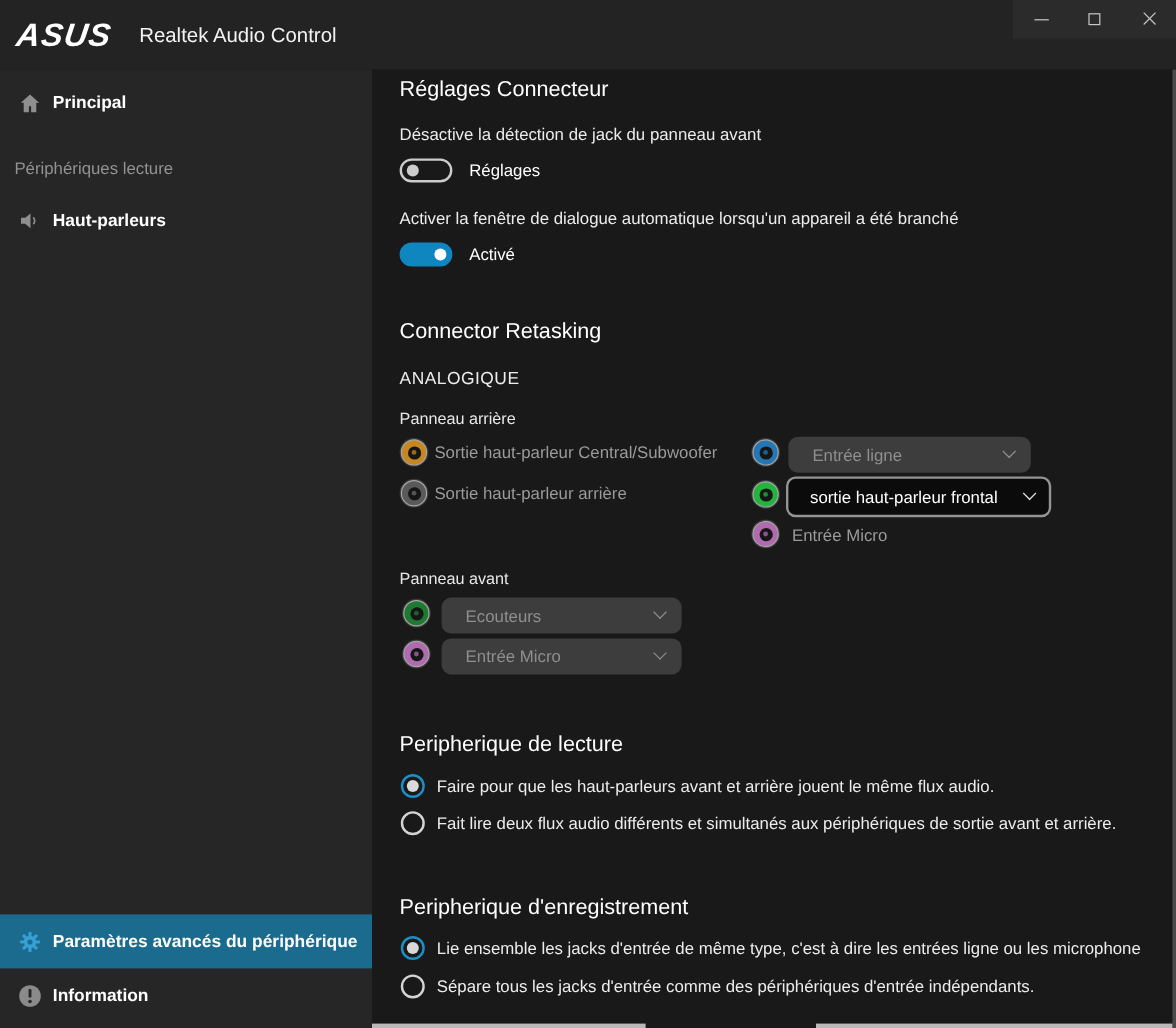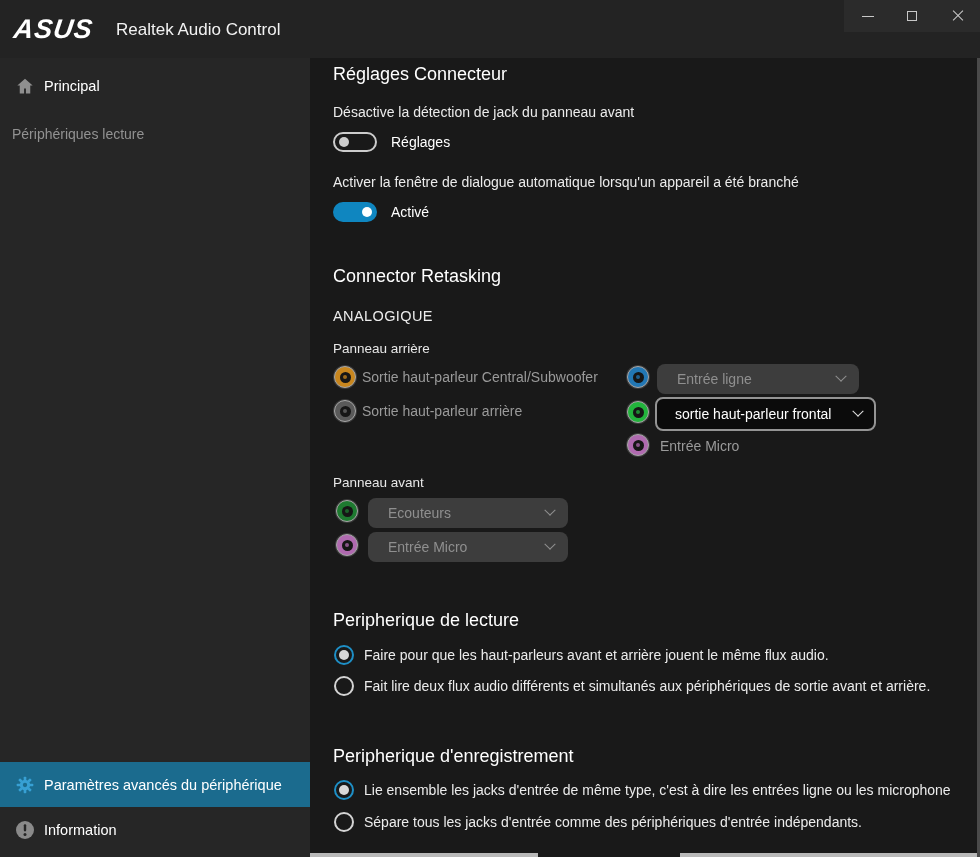--- a/index.html
+++ b/index.html
@@ -17,25 +17,25 @@
   .win-btn { position:absolute; top:0; width:44px; height:32px; display:flex; align-items:center; justify-content:center; }
   .win-btn.min { right:90px; } .win-btn.max { right:46px; } .win-btn.close { right:0; }
   .glyph-min { width:12px; height:0; border-top:1.5px solid #c8c8c8; }
   .glyph-max { width:10px; height:10px; border:1.5px solid #c8c8c8; }
   .glyph-close { position:relative; width:12px; height:12px; }
   .glyph-close::before, .glyph-close::after { content:""; position:absolute; left:-1px; top:5px; width:14px; height:0; border-top:1.5px solid #c8c8c8; }
   .glyph-close::before { transform:rotate(45deg); } .glyph-close::after { transform:rotate(-45deg); }
 
   
   .sidebar { position:absolute; left:0; top:58px; width:310px; height:799px; background:#262626; }
-  .side-item { position:absolute; left:0; width:310px; display:flex; align-items:center; cursor:default; }
+  .side-item { position:absolute; left:0; width:310px; display:flex; align-items:center; cursor:default;font-weight:bold; }
   .side-item .ic { position:absolute; left:14px; width:22px; display:flex; justify-content:center; }
   .side-item .lbl { position:absolute; left:44px; color:#fff; font-size:14.5px; white-space:nowrap; }
   .item-principal { top:8px; height:40px; }
-  .section-label { position:absolute; left:12px; top:68px; color:#929292; font-size:14px;text-align:center; }
+  .section-label { position:absolute; left:12px; top:74px; color:#929292; font-size:14px;text-align:center; }
   .item-speakers { top:106px; height:40px; }
   .item-advanced { top:704px; height:45px; background:#1b6b8e; }
   .item-info { top:749px; height:46px; }
 
   
   .content { position:absolute; left:310px; top:58px; width:670px; height:799px; background:#191919; }
   .h1 { position:absolute; color:#fff; font-size:18px; font-weight:400; white-space:nowrap; }
   .body-lbl { position:absolute; color:#ececec; font-size:14px; white-space:nowrap; }
   .gray-lbl { position:absolute; color:#9a9a9a; font-size:14px; white-space:nowrap; }
   .small-lbl { position:absolute; color:#e8e8e8; font-size:13.5px; white-space:nowrap; }
@@ -106,20 +106,29 @@
   <div class="sidebar">
     <div class="side-item item-principal">
       <span class="ic">
         <svg width="20" height="20" viewBox="0 0 24 24">
             <path d="M12 3.2 2.8 11.5h2.9V21h5.2v-6h2.2v6h5.2v-9.5h2.9Z" fill="#8f8f8f"></path>
           </svg>
       </span>
       <span class="lbl">Principal</span>
     </div>
     <div class="section-label">Périphériques lecture</div>
+    <div class="side-item item-speakers">
+      <span class="ic">
+        <svg width="20" height="20" viewBox="0 0 24 24">
+          <path d="M3 9h4.2L12.5 4.6v14.8L7.2 15H3Z" fill="#8f8f8f"></path>
+          <path d="M15.2 8.6a4.6 4.6 0 0 1 0 6.8" stroke="#8f8f8f" stroke-width="1.6" fill="none"></path>
+        </svg>
+      </span>
+      <span class="lbl">Haut-parleurs</span>
+    </div>
     <div class="side-item item-advanced">
       <span class="ic">
         <svg width="20" height="20" viewBox="0 0 24 24">
           <g fill="#37a0d4">
             <rect x="10.4" y="2" width="3.2" height="4.5" rx="1"></rect>
             <rect x="10.4" y="2" width="3.2" height="4.5" rx="1" transform="rotate(45 12 12)"></rect>
             <rect x="10.4" y="2" width="3.2" height="4.5" rx="1" transform="rotate(90 12 12)"></rect>
             <rect x="10.4" y="2" width="3.2" height="4.5" rx="1" transform="rotate(135 12 12)"></rect>
             <rect x="10.4" y="2" width="3.2" height="4.5" rx="1" transform="rotate(180 12 12)"></rect>
             <rect x="10.4" y="2" width="3.2" height="4.5" rx="1" transform="rotate(225 12 12)"></rect>

